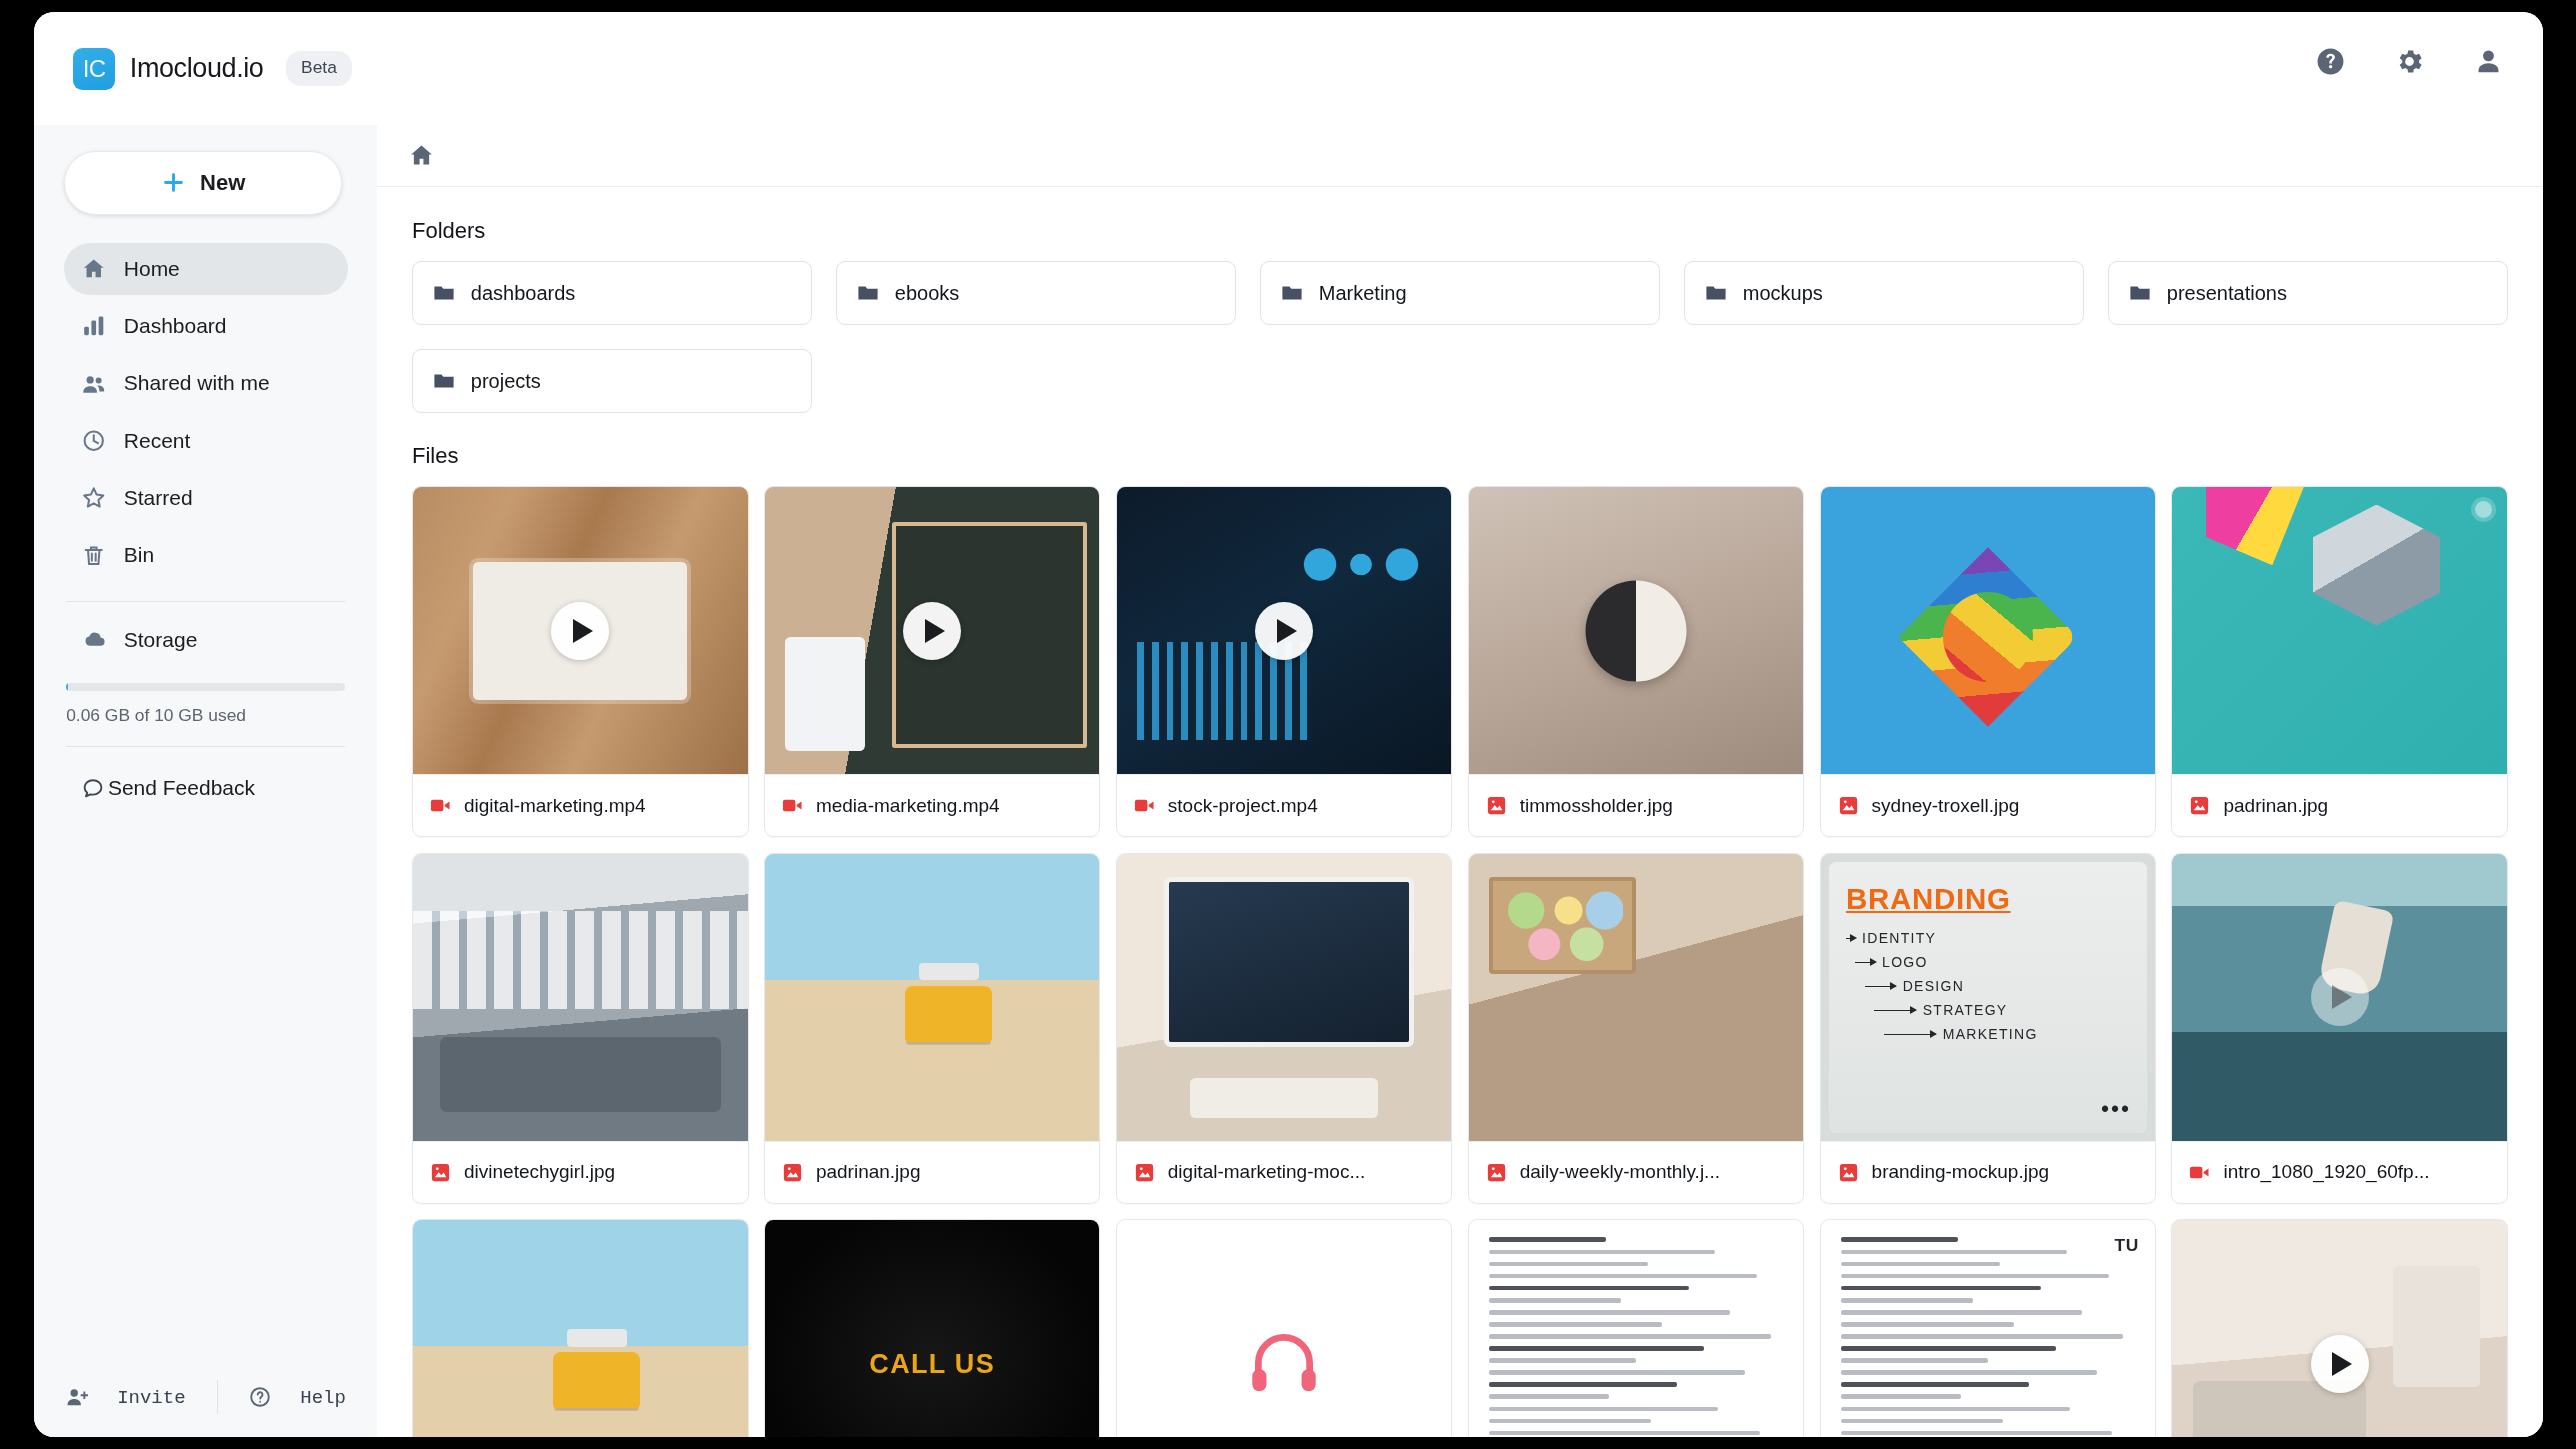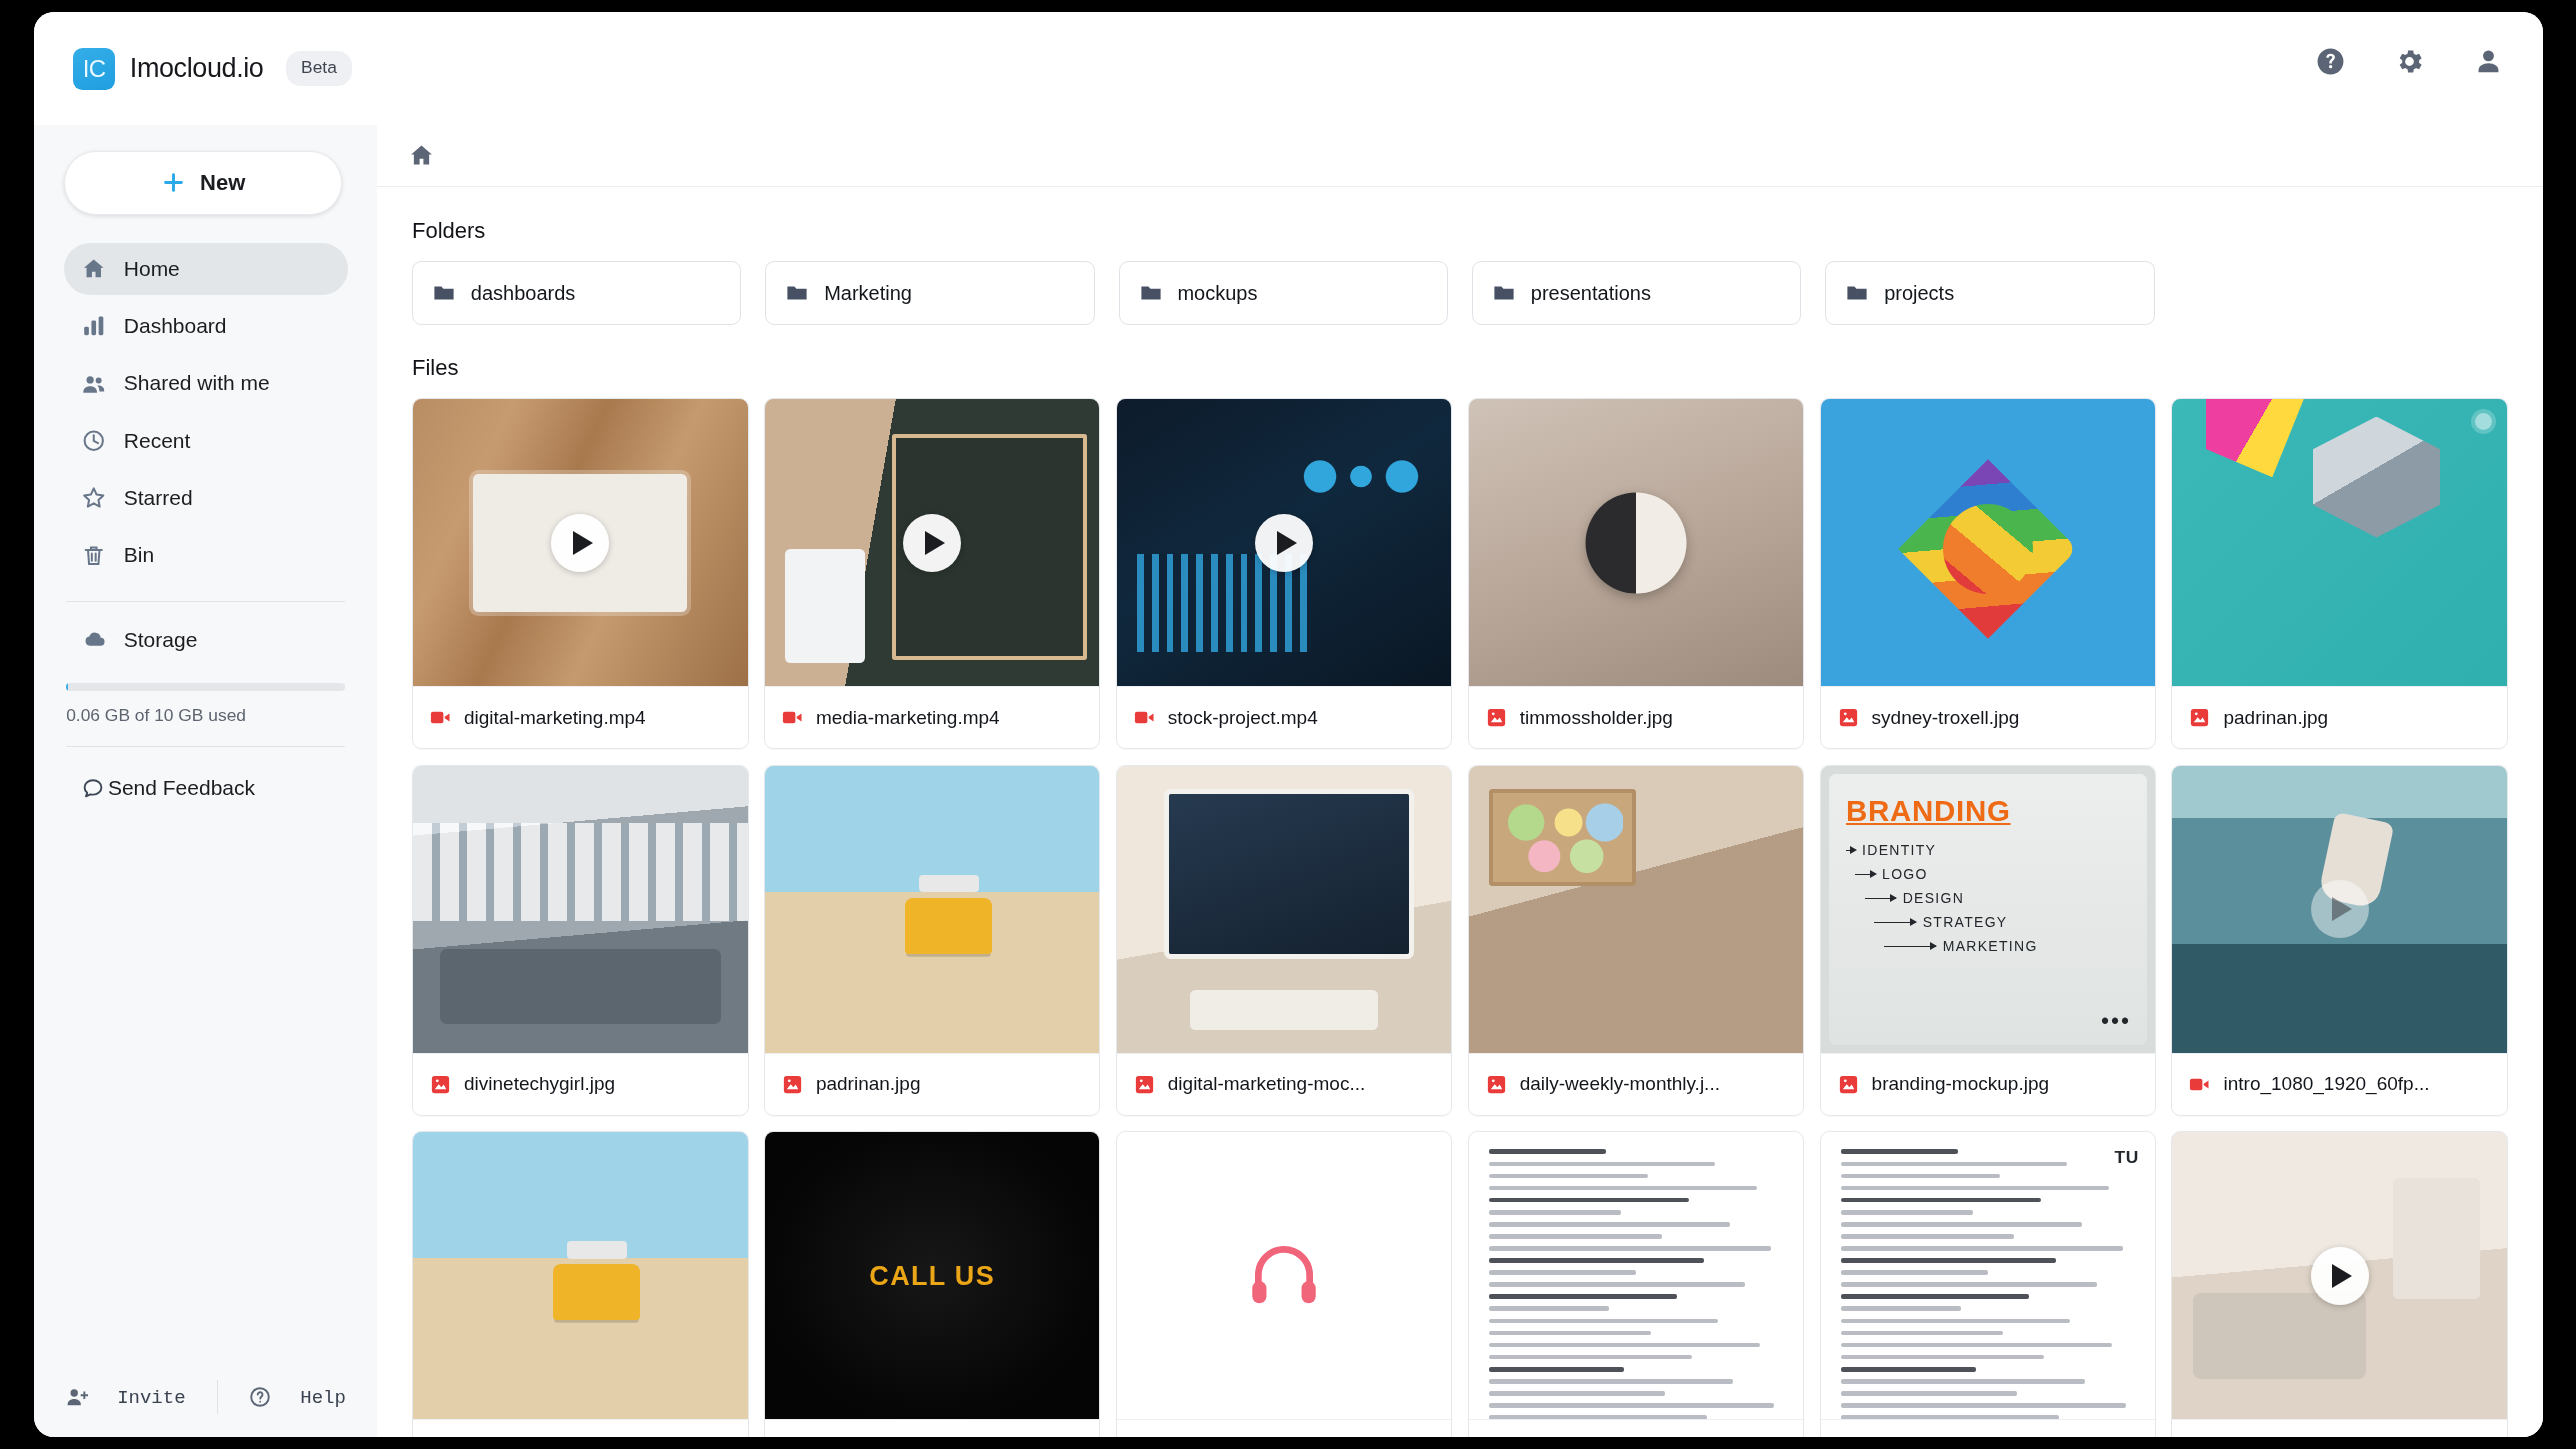--- a/index.html
+++ b/index.html
@@ -160,21 +160,21 @@
     display: flex; align-items: center;
     padding-left: 31px;
   }
   .breadcrumb .bico { width: 27px; height: 27px; color: #5b6575; cursor: pointer; }
 
   .content { flex: 1; overflow: hidden; padding: 31px 35px 0 35px; }
   .section-title { font-size: 22px; color: #111317; margin-bottom: 17.4px; font-weight: normal; }
 
   .folders-grid {
     display: grid;
-    grid-template-columns: repeat(6, 1fr);
+    grid-template-columns: repeat(5, 1fr);
     gap: 24px;
     margin-bottom: 29.5px;
   }
   .folder-card {
     height: 64px;
     border: 0.7px solid #dfe3e8;
     border-radius: 9.4px;
     background: #fff;
     display: flex; align-items: center;
     gap: 14.8px; padding-left: 19px;
@@ -576,20 +576,26 @@
       </div>
 
       <div class="content">
         <div class="section-title">Folders</div>
         <div class="folders-grid" id="folders-grid">
               <div class="folder-card">
                 <span class="fico"><svg viewBox="0 0 24 24" width="24" height="24" fill="currentColor">
                     <path d="M2.4 5.4h7l2 2.3h10.2v10.9H2.4z"></path>
                   </svg></span>
                 <span class="flabel">dashboards</span>
+              </div>
+              <div class="folder-card">
+                <span class="fico"><svg viewBox="0 0 24 24" width="24" height="24" fill="currentColor">
+                    <path d="M2.4 5.4h7l2 2.3h10.2v10.9H2.4z"></path>
+                  </svg></span>
+                <span class="flabel">ebooks</span>
               </div>
               <div class="folder-card">
                 <span class="fico"><svg viewBox="0 0 24 24" width="24" height="24" fill="currentColor">
                     <path d="M2.4 5.4h7l2 2.3h10.2v10.9H2.4z"></path>
                   </svg></span>
                 <span class="flabel">Marketing</span>
               </div>
               <div class="folder-card">
                 <span class="fico"><svg viewBox="0 0 24 24" width="24" height="24" fill="currentColor">
                     <path d="M2.4 5.4h7l2 2.3h10.2v10.9H2.4z"></path>

